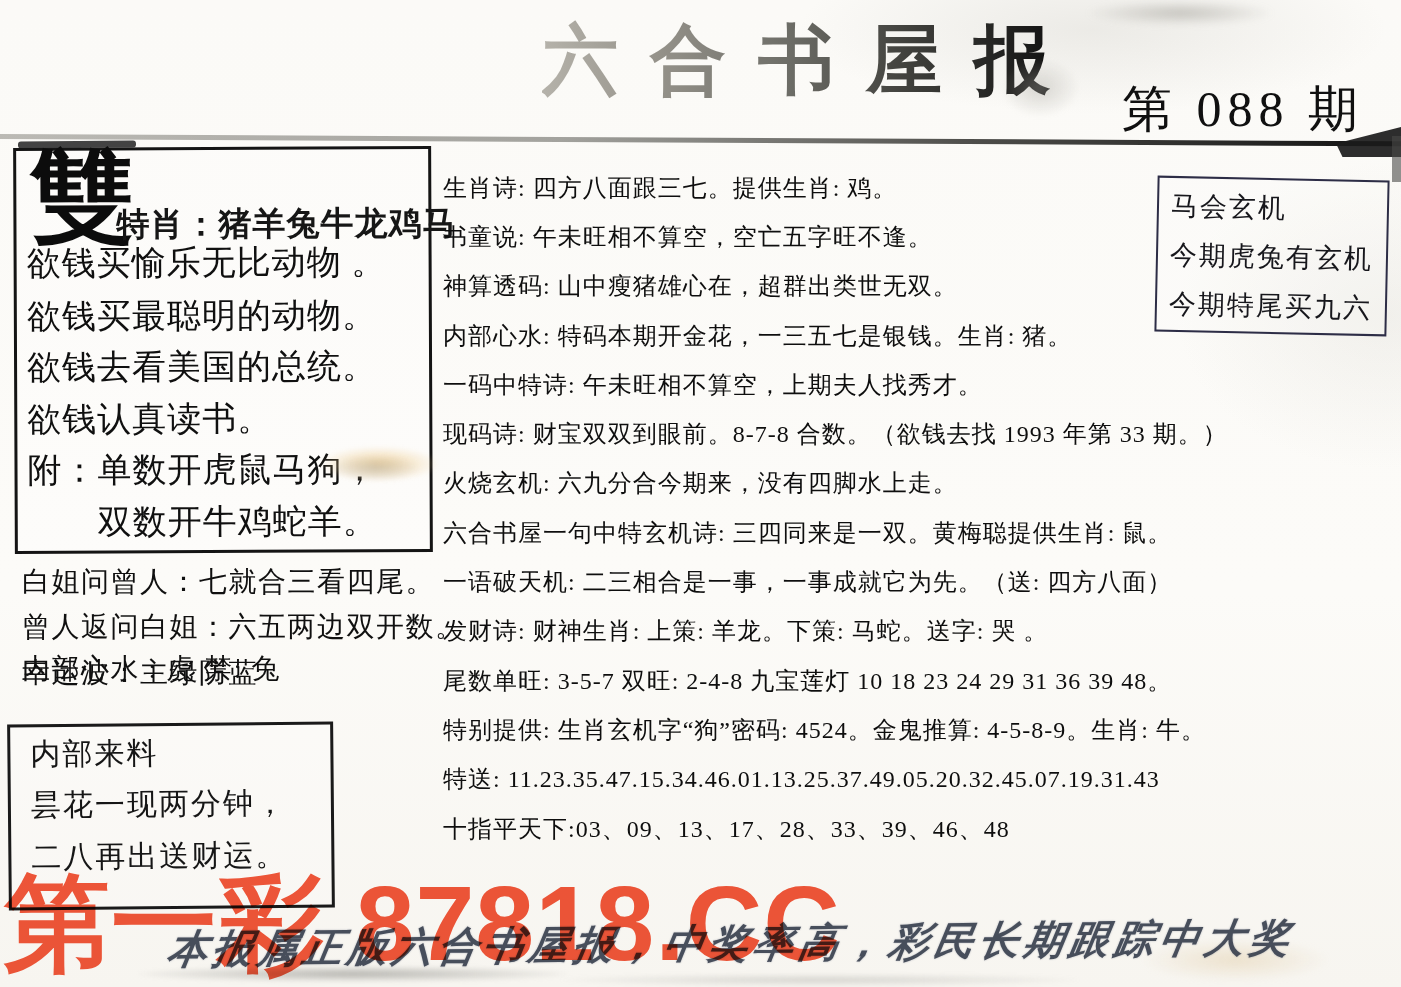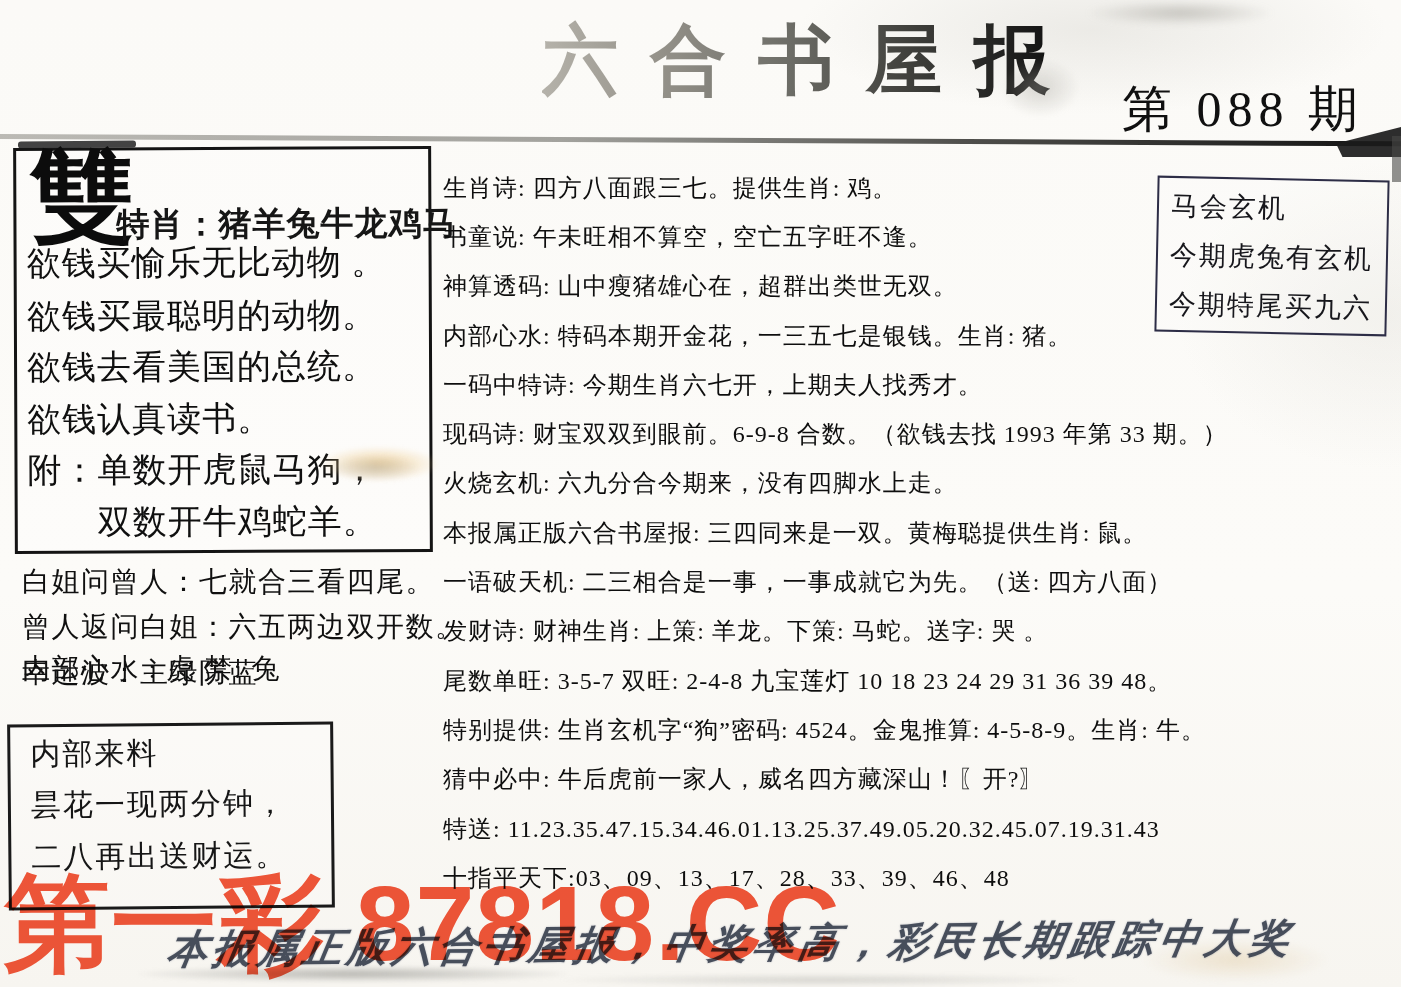--- a/index.html
+++ b/index.html
@@ -131,29 +131,28 @@
     <div class="abs mh-line mh0">马会玄机</div>
     <div class="abs mh-line mh1">今期虎兔有玄机</div>
     <div class="abs mh-line mh2">今期特尾买九六</div>
   </div>
 
   <div class="abs main-col">
     <div class="main-line">生肖诗: 四方八面跟三七。提供生肖: 鸡。</div>
     <div class="main-line">书童说: 午未旺相不算空，空亡五字旺不逢。</div>
     <div class="main-line">神算透码: 山中瘦猪雄心在，超群出类世无双。</div>
     <div class="main-line">内部心水: 特码本期开金花，一三五七是银钱。生肖: 猪。</div>
-    <div class="main-line">一码中特诗: 今期生肖六七开，上期夫人找秀才。</div>
-    <div class="main-line">现码诗: 财宝双双到眼前。6-9-8 合数。（欲钱去找 1993 年第 33 期。）</div>
+    <div class="main-line">一码中特诗: 午未旺相不算空，上期夫人找秀才。</div>
+    <div class="main-line">现码诗: 财宝双双到眼前。8-7-8 合数。（欲钱去找 1993 年第 33 期。）</div>
     <div class="main-line">火烧玄机: 六九分合今期来，没有四脚水上走。</div>
-    <div class="main-line">本报属正版六合书屋报: 三四同来是一双。黄梅聪提供生肖: 鼠。</div>
+    <div class="main-line">六合书屋一句中特玄机诗: 三四同来是一双。黄梅聪提供生肖: 鼠。</div>
     <div class="main-line">一语破天机: 二三相合是一事，一事成就它为先。（送: 四方八面）</div>
     <div class="main-line">发财诗: 财神生肖: 上策: 羊龙。下策: 马蛇。送字: 哭 。</div>
     <div class="main-line">尾数单旺: 3-5-7 双旺: 2-4-8 九宝莲灯 10 18 23 24 29 31 36 39 48。</div>
     <div class="main-line">特别提供: 生肖玄机字“狗”密码: 4524。金鬼推算: 4-5-8-9。生肖: 牛。</div>
-    <div class="main-line">猜中必中: 牛后虎前一家人，威名四方藏深山！〖开?〗</div>
     <div class="main-line">特送: 11.23.35.47.15.34.46.01.13.25.37.49.05.20.32.45.07.19.31.43</div>
     <div class="main-line">十指平天下:03、09、13、17、28、33、39、46、48</div>
   </div>
 
   <div class="abs smudge sm-tan1"></div>
   <div class="abs smudge sm-gray-mid"></div>
   <div class="abs smudge sm-gray-top"></div>
   <div class="abs smudge sm-gray-94"></div>
   <div class="abs smudge sm-foot1"></div>
   <div class="abs smudge sm-foot2"></div>

